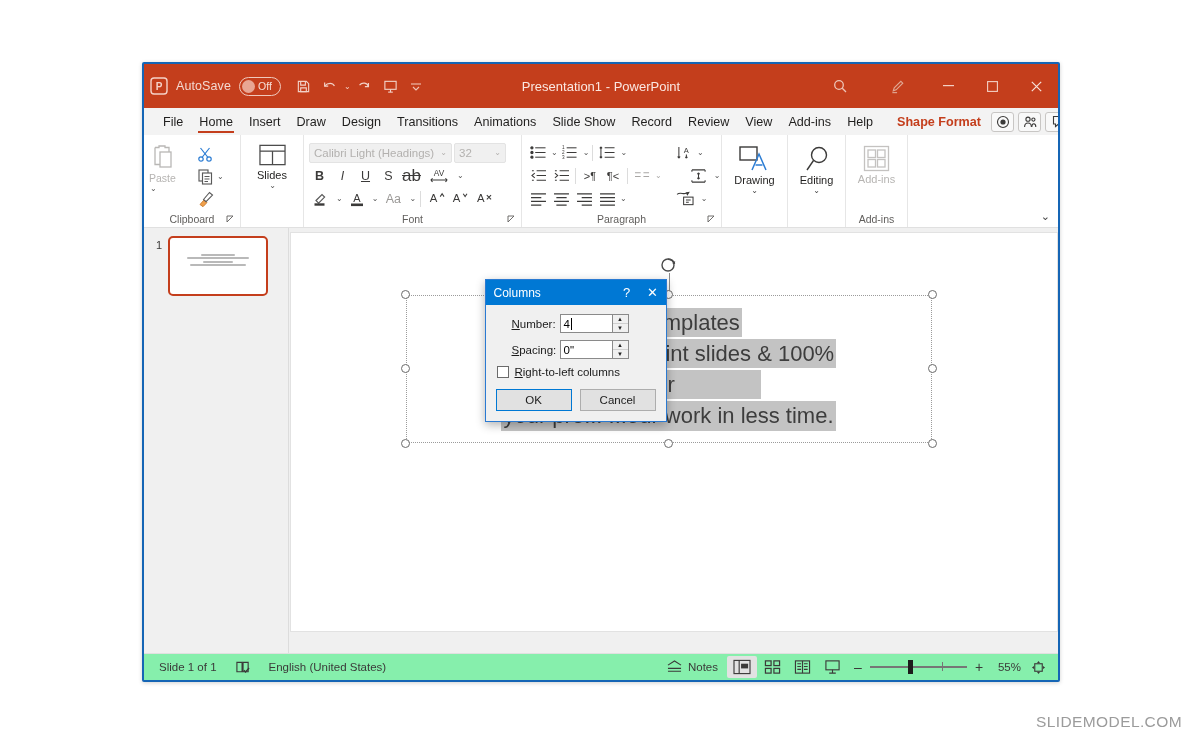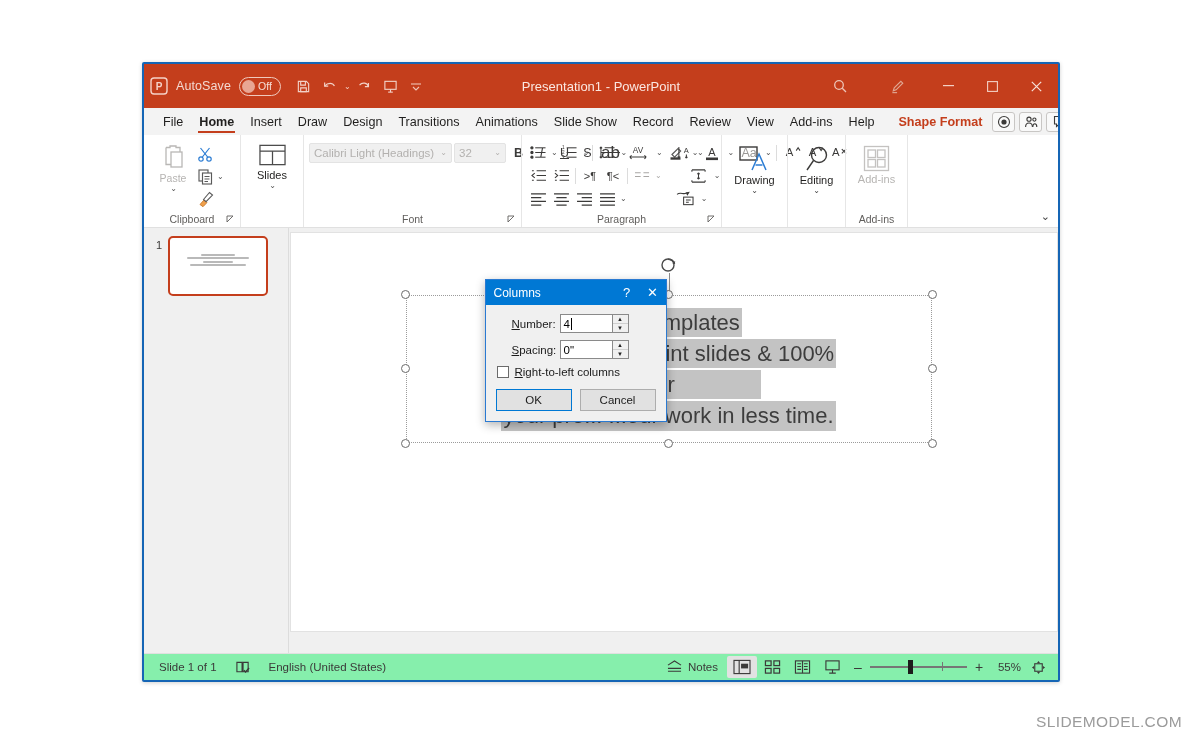--- a/index.html
+++ b/index.html
@@ -61,21 +61,21 @@
 
   
   #tabsrow {
     height:27px; background:#f3f3f3; display:flex; align-items:stretch;
     padding-left:11px; position:relative; font-size:12.6px; color:#201f1e;
   }
   .tab {
     padding:0 8px; display:flex; align-items:center; white-space:nowrap;
     position:relative; cursor:default;
   }
-  .tab.active { font-weight:bold; }
+  .tab.active { font-weight:normal; }
   .tab.active:after {
     content:""; position:absolute; left:7px; right:7px; bottom:2px;
     height:2px; background:#c43e1c;
   }
   .tab.contextual { color:#c43e1c; font-weight:bold; padding:0 10px; }
   .tab-sep { width:1px; background:#d6d6d6; margin:6px 3px; }
   .tabs-right { margin-left:auto; display:flex; align-items:center; gap:4px; padding-right:2px; }
   .tab-btn {
     width:23px; height:20px; border:1px solid #c8c6c4; border-radius:3px;
     background:#f9f9f9; display:flex; align-items:center; justify-content:center;
@@ -90,31 +90,31 @@
   .rgroup + .rgroup { border-left:1px solid #e6e6e6; }
   .rgroup-body { flex:1; display:flex; align-items:flex-start; padding:2px 5px 0 5px; }
   .rgroup-label {
     height:16px; font-size:10.5px; color:#605e5c; text-align:center;
     display:flex; align-items:center; justify-content:center; position:relative;
   }
   .rgroup-launch { position:absolute; right:5px; bottom:1px; }
   .chev { font-size:8px; color:#555; margin-left:1px; }
 
   
-  .cb-paste { width:48px; display:flex; flex-direction:column; align-items:center; padding-top:3px; }
+  .cb-paste { width:48px; display:flex; flex-direction:column; padding-top:3px; }
   .cb-paste .lbl { font-size:10.5px; color:#b6b4b2; margin-top:1px; }
   .cb-small { display:flex; flex-direction:column; gap:2px; padding-top:4px; }
   .cb-row { display:flex; align-items:center; gap:2px; height:20px; }
 
   
   .slides-btn { width:50px; display:flex; flex-direction:column; align-items:center; padding-top:4px;text-align:right; }
   .slides-btn .lbl { font-size:11px; color:#201f1e; margin-top:3px; }
 
   
-  .font-col { display:flex; flex-direction:row; gap:2px; padding-top:2px; }
+  .font-col { display:flex; flex-direction:column; gap:2px; padding-top:2px; }
   .font-row { display:flex; align-items:center; gap:2px; height:21px; }
   .fontbox {
     height:20px; background:#f0f0f0; border:1px solid #e3e3e3; border-radius:2px;
     display:flex; align-items:center; padding:0 4px; font-size:11.5px; color:#b3b1af;
   }
   .fontbox .cv { margin-left:auto; font-size:8px; color:#b3b1af; padding-left:6px; }
   .fbtn {
     min-width:21px; height:20px; display:flex; align-items:center; justify-content:center;
     font-size:12.5px; color:#3b3a39; border-radius:2px;
   }

